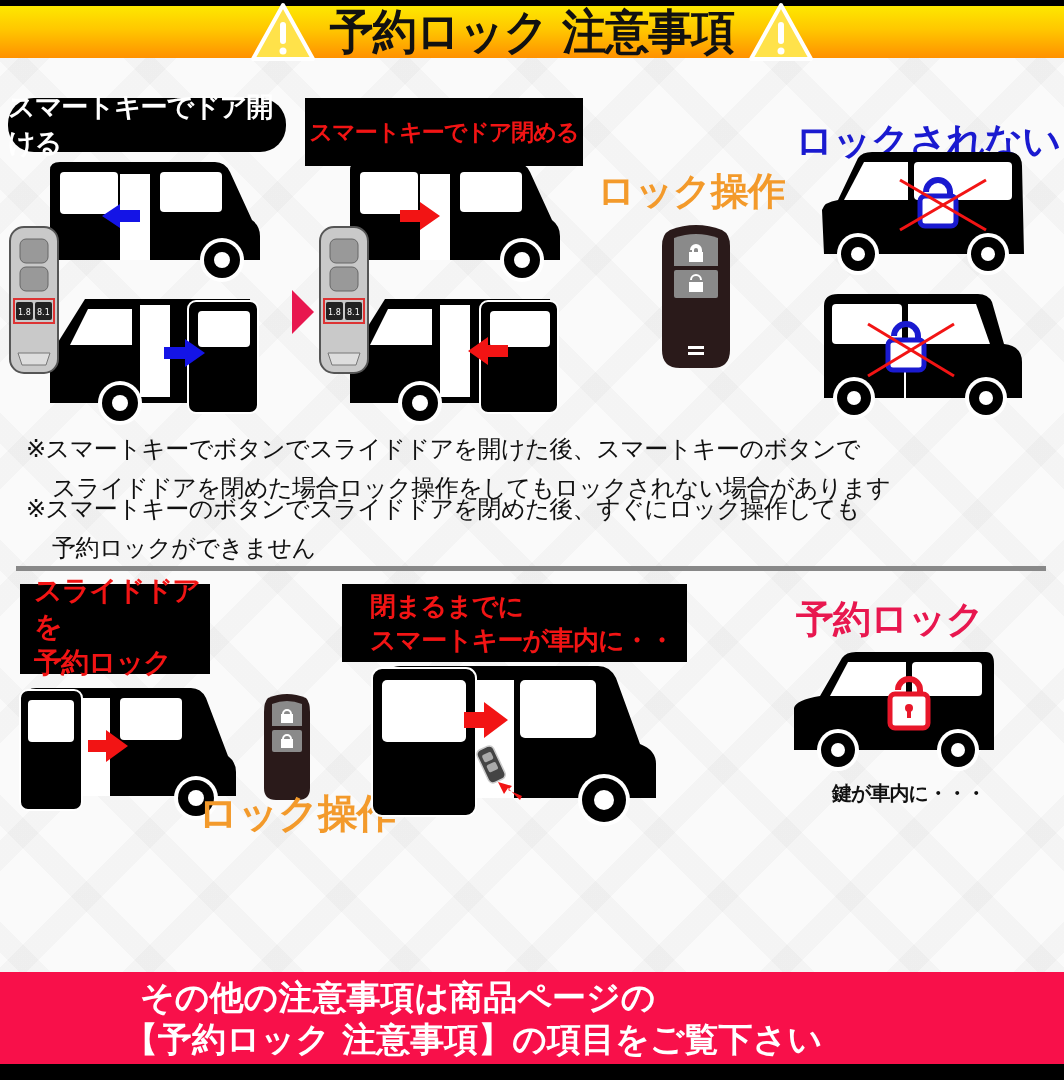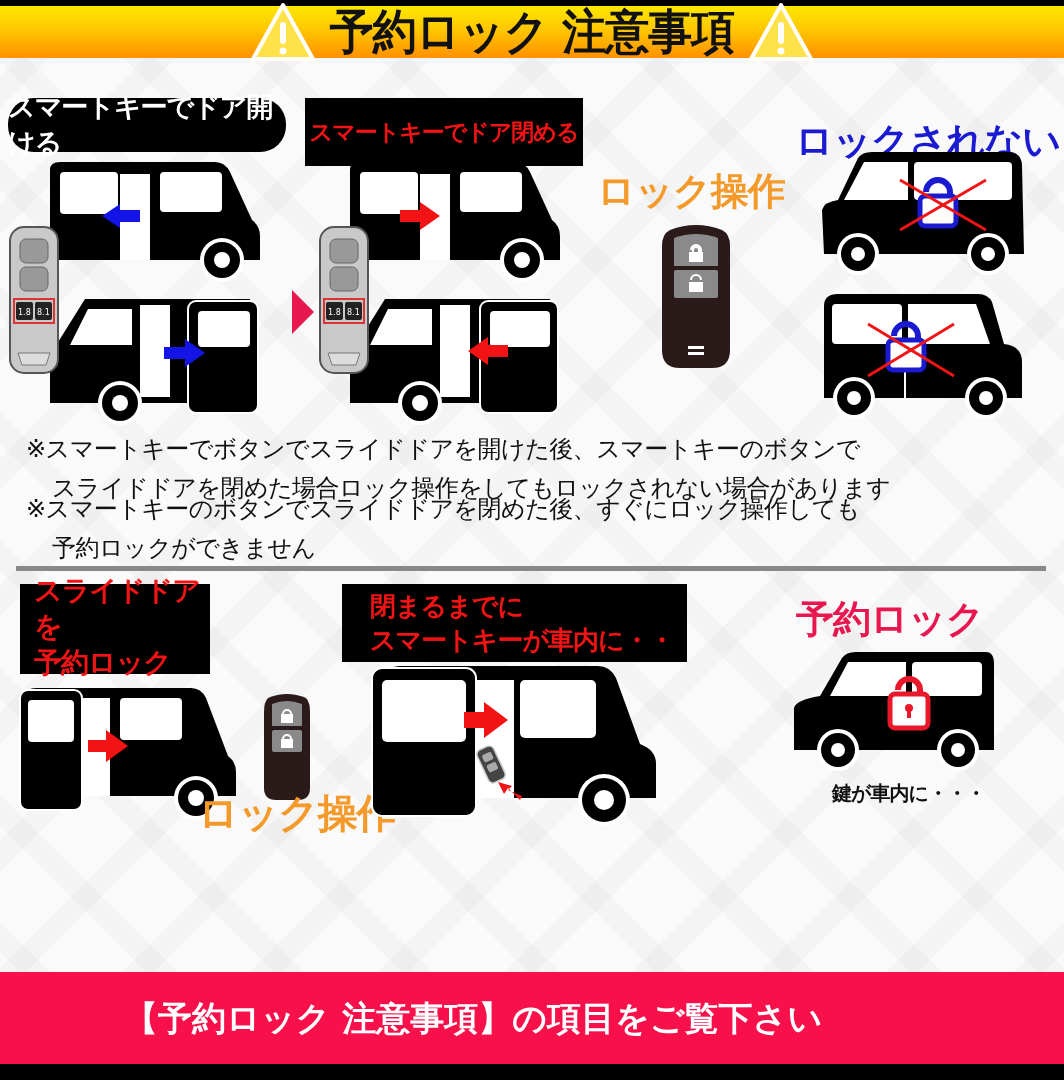--- a/index.html
+++ b/index.html
@@ -298,16 +298,17 @@
       <path d="M108,40 a11,11 0 0 1 22,0 v4" fill="none" stroke="#e8172a" stroke-width="6"></path>
       <rect x="100" y="44" width="38" height="34" rx="5" fill="#fff" stroke="#e8172a" stroke-width="5"></rect>
       <circle cx="119" cy="58" r="4" fill="#e8172a"></circle>
         <rect x="117" y="60" width="4" height="8" fill="#e8172a"></rect>
     </svg>
   </div>
   <div class="big-word" style="left:832px;top:780px;font-size:20px;font-weight:bold;color:#111;">鍵が車内に・・・</div>
 
 
   <div class="footer">
+    <span>その他の注意事項は商品ページの</span>
     <span class="line2">【予約ロック 注意事項】の項目をご覧下さい</span>
   </div>
   <div class="bottom-black"></div>
 </div>
 
 </body></html>

